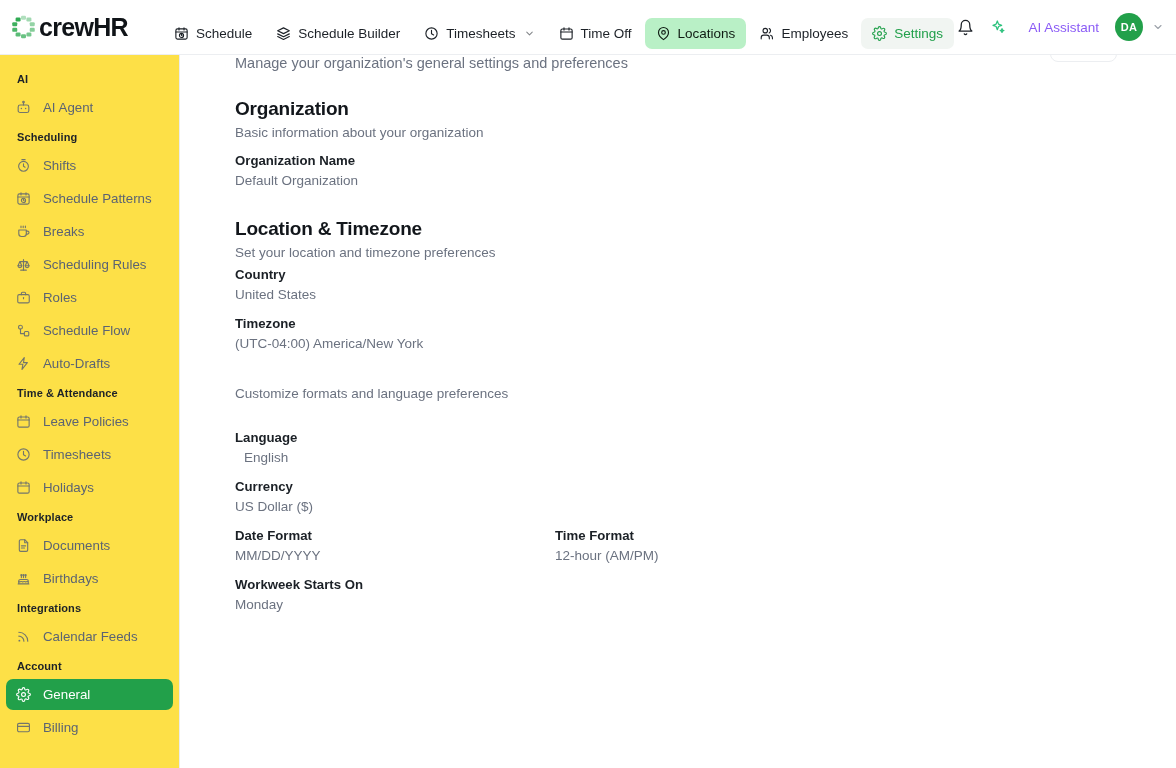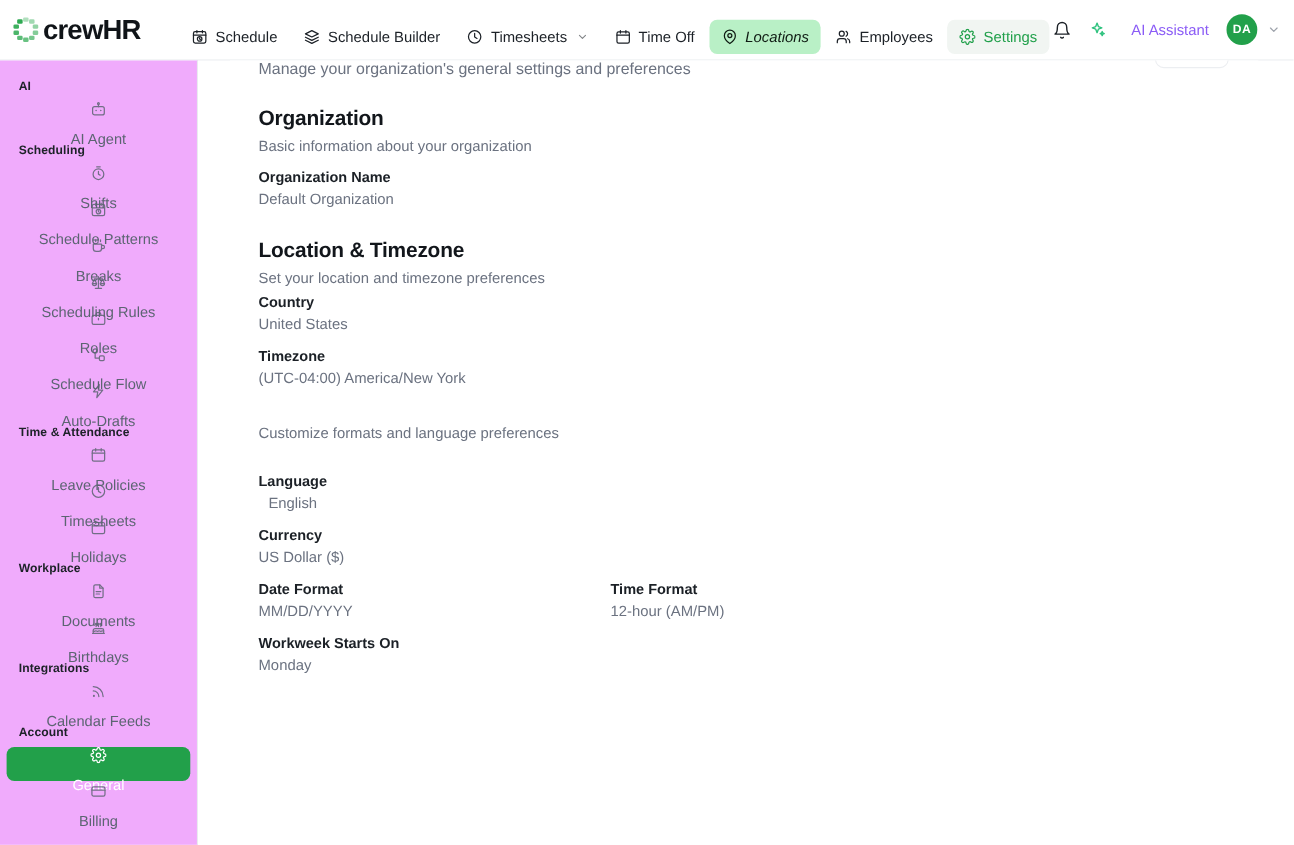--- a/index.html
+++ b/index.html
@@ -32,21 +32,21 @@
   }
 
   .nav { display: flex; align-items: center; margin-left: 35px; gap: 2px; }
   .nav-item {
     display: flex; align-items: center; gap: 7px;
     height: 31px; padding: 0 11px; border-radius: 7px;
     font-size: 13.5px; color: #1c2127; font-weight: 500;
     white-space: nowrap; cursor: pointer; margin-top: 12px;
   }
   .nav-item .ico { width: 15px; height: 15px; display: block; flex: none; }
-  .nav-item.pill-locations { background: #b9f0c6; color: #0f1b13; font-style: italic; }
+  .nav-item.pill-locations { background: #b9f0c6; color: #0f1b13; }
   .nav-item.pill-settings  { background: #f1f5f2; color: #21a04b; }
   .nav-item .chev { width: 11px; height: 11px; opacity: .55; margin-left: 1px; }
 
   .right-cluster {
     margin-left: auto; margin-right: 12px;
     display: flex; align-items: center; gap: 16px;
   }
   .bell { width: 17px; height: 17px; display: block; cursor: pointer; }
   .ai-assist {
     display: flex; align-items: center; gap: 22px;
@@ -59,35 +59,34 @@
     font-size: 11px; font-weight: 700;
     display: flex; align-items: center; justify-content: center;
     letter-spacing: .3px; cursor: pointer;
   }
   .avatar-chev { width: 12px; height: 12px; opacity: .6; margin-left: -7px; cursor: pointer; }
 
   
   .sidebar {
     position: absolute; top: 55px; left: 0;
     width: 180px; height: 713px;
-    background: #f0abfc;
+    background: #fde047;
     border-right: 1px solid #e9ebef;
     padding: 10px 6px 0 6px;
     overflow: hidden;
   }
   .sec-head {
     font-size: 11px; font-weight: 700; color: #1d2228;
     padding: 0 0 0 11px; margin: 8px 0 7px 0; letter-spacing: .1px;
   }
   .side-item {
     display: flex; align-items: center; gap: 12px;
     height: 31px; padding: 0 10px; border-radius: 7px;
     font-size: 13.3px; color: #5c6472; cursor: pointer;
     margin-bottom: 2px;
-    flex-direction: column;
   }
   .side-item .ico { width: 15px; height: 15px; display: block; flex: none; opacity: .85; }
   .side-item.active { background: #22a04a; color: #ffffff; font-weight: 500; }
   .side-item.active .ico { opacity: 1; }
 
   
   .main {
     position: absolute; top: 55px; left: 209px;
     width: 935px; height: 713px;
     background: #ffffff; overflow: hidden;

